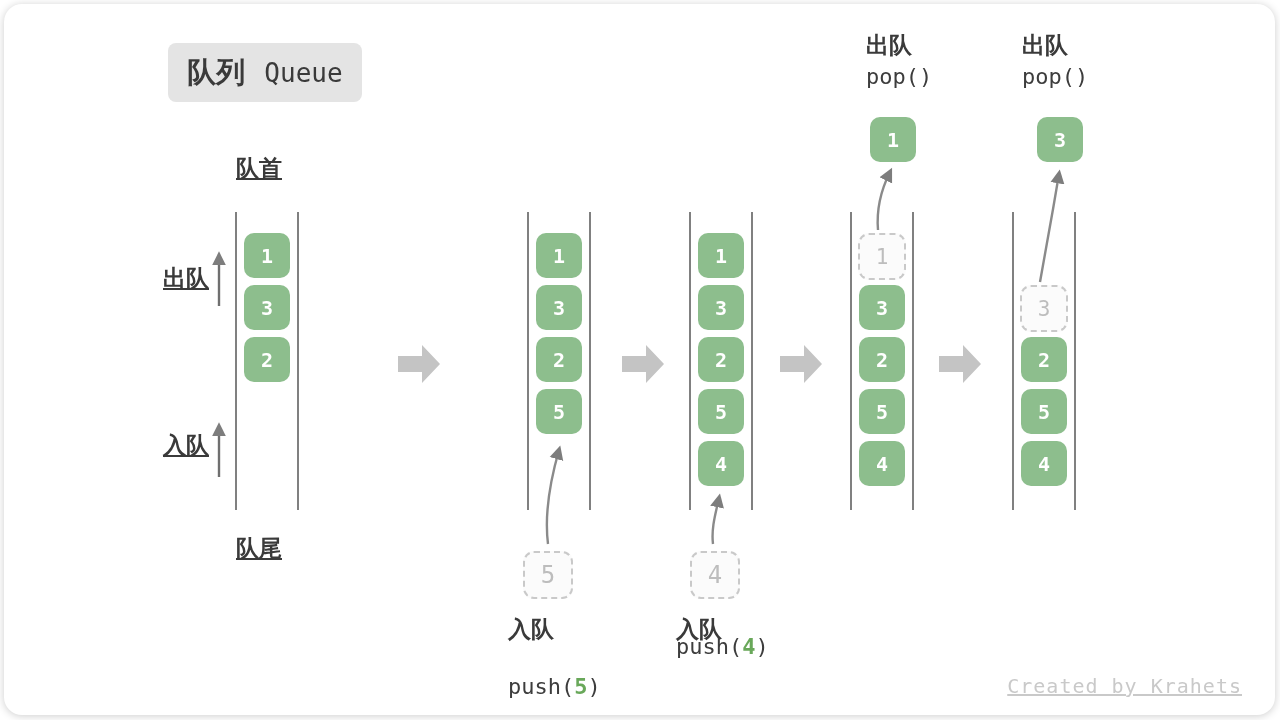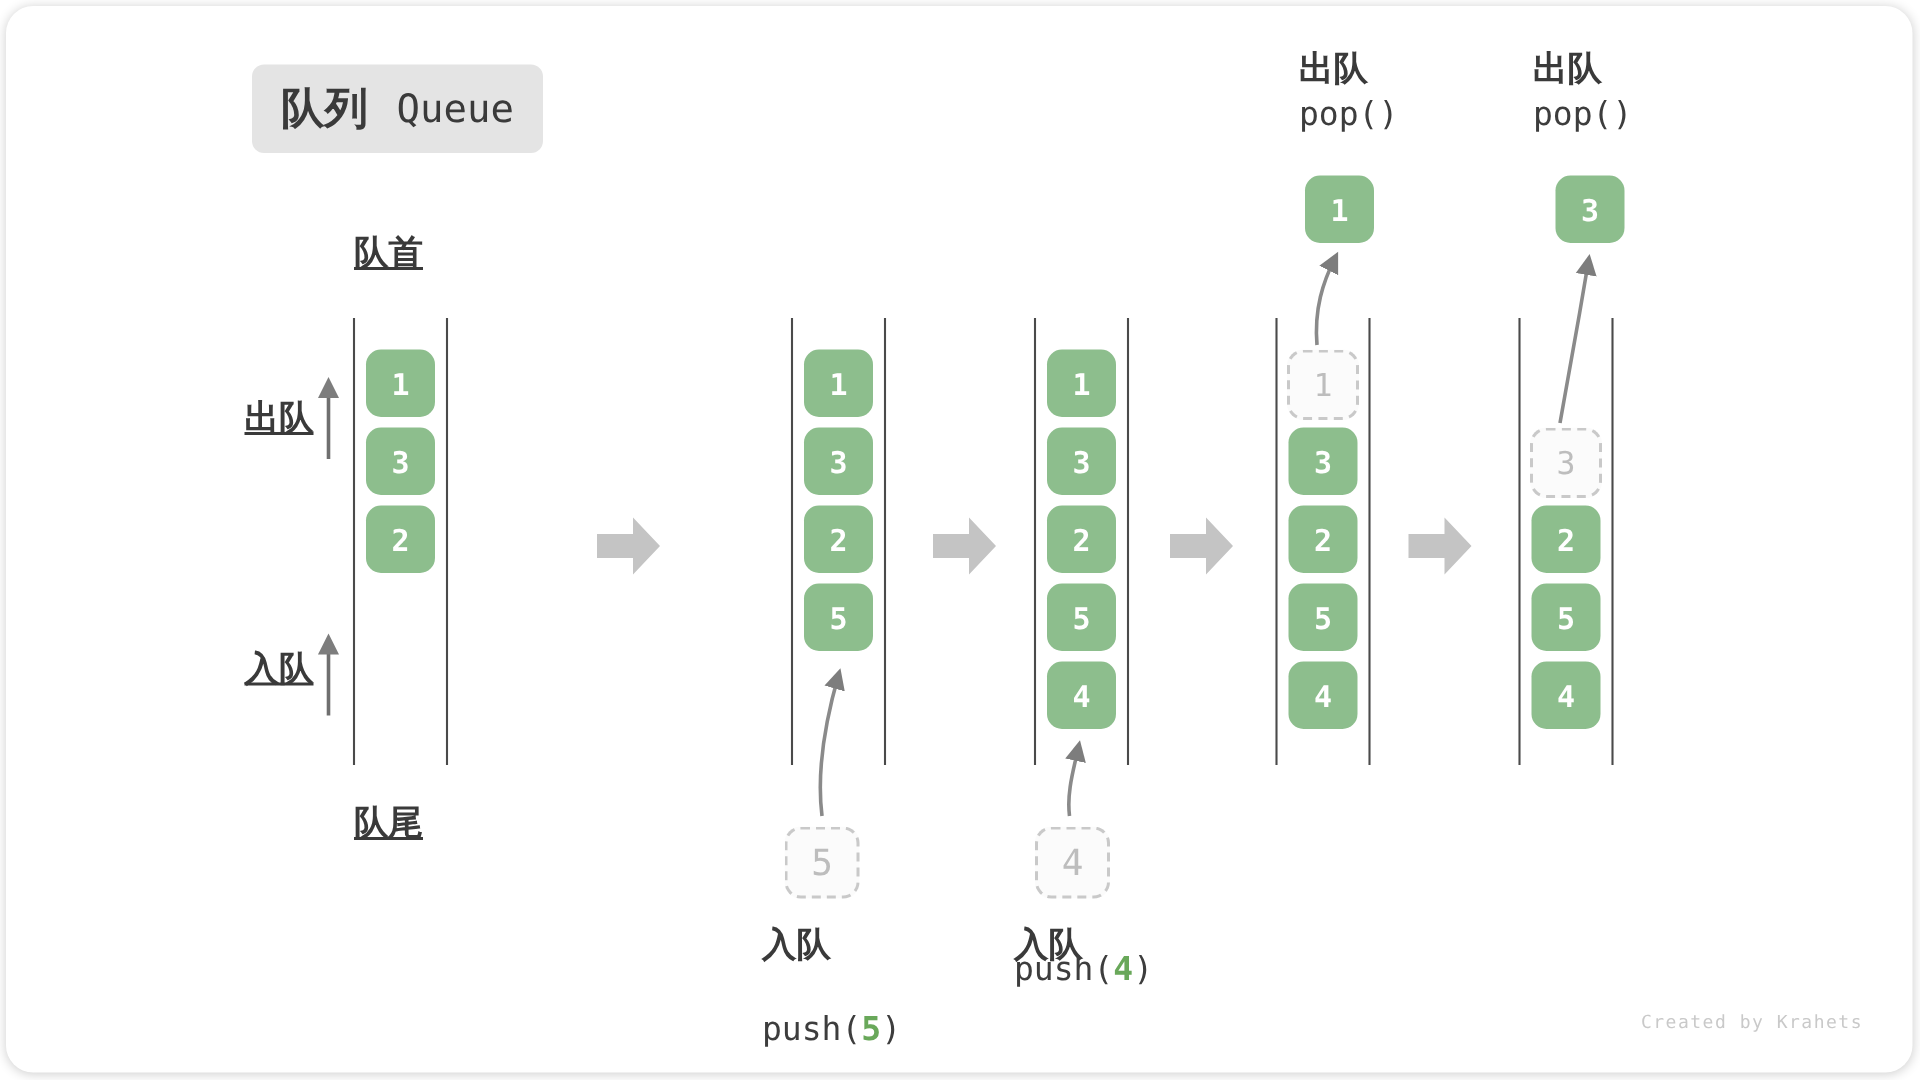--- a/index.html
+++ b/index.html
@@ -22,21 +22,21 @@
   .qbox{width:46px;height:45px;border-radius:10px;background:#8dbe8d;
         display:flex;align-items:center;justify-content:center;
         color:#ffffff;font-size:20px;font-weight:700;
         font-family:"DejaVu Sans Mono",monospace;}
   .ghost{width:44px;height:43px;border-radius:11px;background:#fbfbfb;
          border:2px dashed #c9c9c9;display:flex;align-items:center;justify-content:center;
          color:#bdbdbd;font-size:21px;font-family:"DejaVu Sans Mono",monospace;}
   .inbox{width:46px;height:44px;border-radius:11px;background:#fbfbfb;
          border:2px dashed #c9c9c9;display:flex;align-items:center;justify-content:center;
          color:#bdbdbd;font-size:24px;font-family:"DejaVu Sans Mono",monospace;}
-  .credit{font-size:12px;color:#c9c9c9;letter-spacing:1px;}
+  .credit{font-size:20px;color:#c9c9c9;letter-spacing:1px;text-decoration:underline;}
 </style>
 </head>
 <body>
 
 <div class="frame"></div>
 
 <svg class="overlay" width="1280" height="720" viewBox="0 0 1280 720">
   <defs>
     <marker id="ah" viewBox="0 0 10 10" refX="6" refY="5" markerWidth="6.5" markerHeight="6.5" orient="auto-start-reverse">
       <path d="M0,0.5 L9,5 L0,9.5 z" fill="#7d7d7d"></path>

